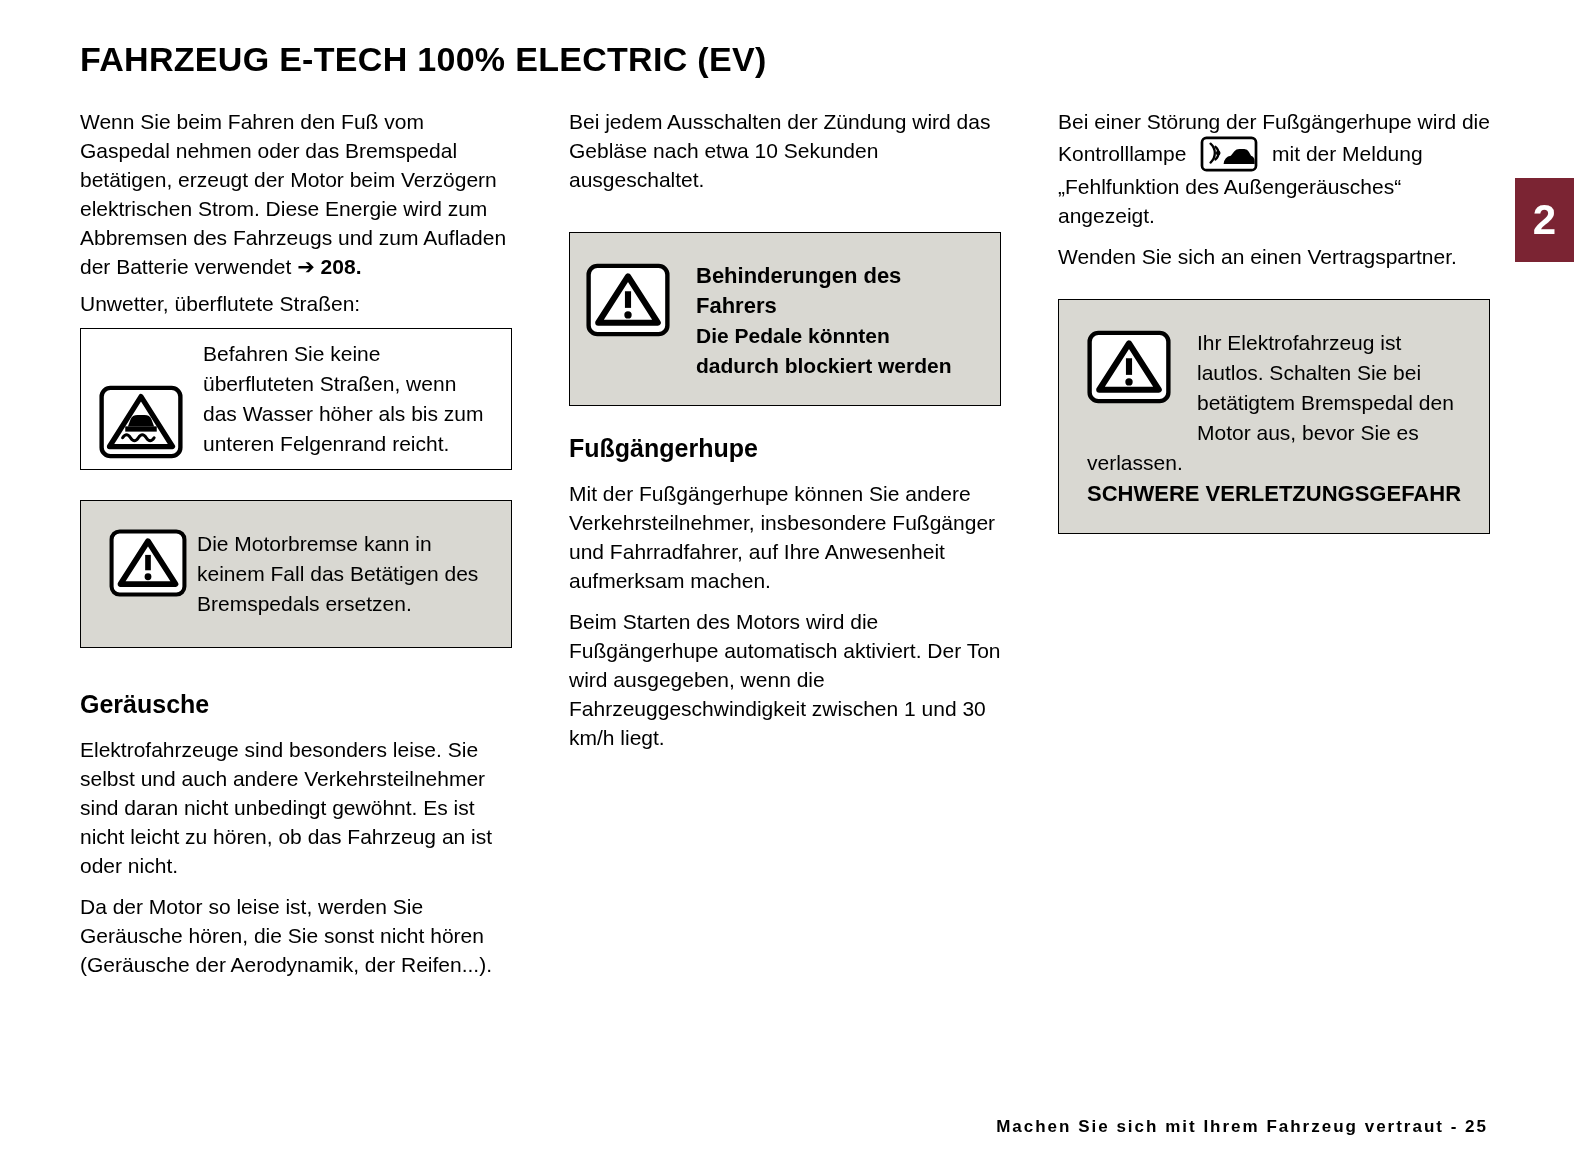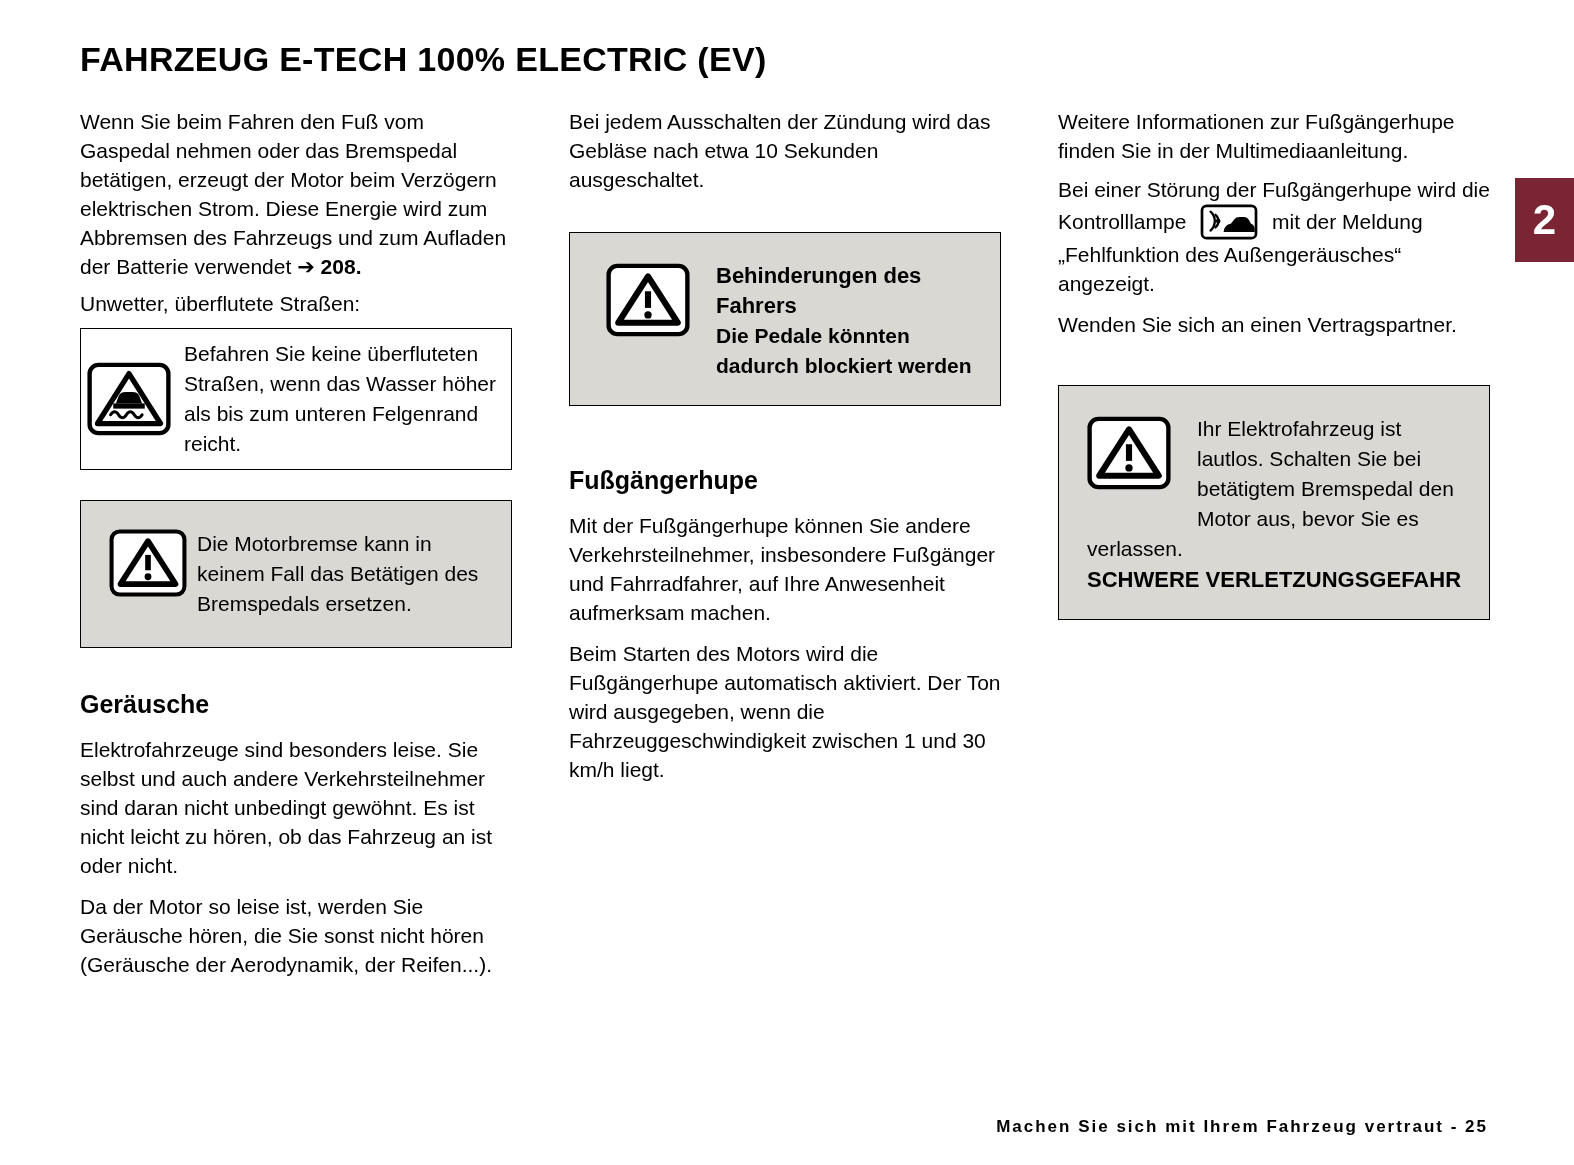--- a/index.html
+++ b/index.html
@@ -23,25 +23,25 @@
   h2{font-size:25px;font-weight:700;margin:0;}
   .h-geraeusche{margin:42px 0 16px;}
   .h-hupe{margin:0 0 16px;}
   .ref{font-weight:700;white-space:nowrap;}
   .wbox{border:1px solid #000;box-sizing:border-box;}
   .gbox{background:#d9d8d2;}
   .box-text{line-height:30px;}
   .bold{font-weight:700;}
   .warn-icon{flex:0 0 auto;}
   .warn-icon svg{display:block;}
-  .box-flood{background:#fff;display:flex;gap:13px;padding:10px 6px;align-items:center;margin:6px 0 30px;}
+  .box-flood{background:#fff;display:flex;gap:20px;padding:10px 18px;align-items:flex-end;margin:6px 0 30px;}
   .box-brake{display:flex;gap:10px;padding:28px 20px 28px 28px;align-items:flex-start;}
   .float-icon{float:left;margin:2px 26px 44px 0;}
-  .box-pedals{padding:28px 22px 24px 36px;overflow:hidden;margin-bottom:60px;}
-  .box-silent{padding:28px 22px 24px 28px;overflow:hidden;margin-top:46px;}
+  .box-pedals{padding:28px 22px 24px 16px;overflow:hidden;margin-bottom:28px;}
+  .box-silent{padding:28px 22px 24px 28px;overflow:hidden;margin-top:28px;}
   .box-title{font-size:22px;font-weight:700;line-height:30px;margin-bottom:2px;}
   .box-warning{font-size:22px;line-height:31px;margin-top:2px;}
   .inline-icon{display:inline-block;vertical-align:-11px;margin:0 8px;}
   .inline-icon svg{display:block;}
   .chapter-tab{
     position:absolute;top:178px;right:0;width:59px;height:84px;background:#7b2433;
     color:#fff;display:flex;align-items:center;justify-content:center;
     font-size:42px;font-weight:700;
   }
   .footer{position:absolute;right:86px;bottom:28px;font-size:17px;font-weight:700;letter-spacing:2px;}
@@ -109,21 +109,20 @@
         <p class="box-title">Behinderungen des Fahrers</p>
         <p class="box-text bold">Die Pedale könnten dadurch blockiert werden</p>
       </div>
 
       <h2 class="h-hupe">Fußgängerhupe</h2>
       <p class="c2-p2">Mit der Fußgängerhupe können Sie andere Verkehrsteilnehmer, insbesondere Fußgänger und Fahrradfahrer, auf Ihre Anwesenheit aufmerksam machen.</p>
       <p>Beim Starten des Motors wird die Fußgängerhupe automatisch aktiviert. Der Ton wird ausgegeben, wenn die Fahrzeuggeschwindigkeit zwischen 1 und 30 km/h liegt.</p>
     </section>
 
     <section class="col">
-      <p class="c3-p1">Weitere Informationen zur Fußgängerhupe finden Sie in der Multimediaanleitung.</p>
       <p class="c3-p2"><span>Bei einer Störung der Fußgängerhupe wird die Kontrolllampe</span>
         <span class="inline-icon">
           <svg viewBox="0 0 64 40" width="58" height="36" aria-hidden="true">
             <rect x="2" y="2" width="60" height="36" rx="5" fill="#fff" stroke="#000" stroke-width="3"></rect>
             <g fill="none" stroke="#000" stroke-width="2.6" stroke-linecap="round">
               <path d="M17 12 a9 9 0 0 1 0 14"></path>
               <path d="M11.5 8.5 a14 14 0 0 1 0 21"></path>
             </g>
             <circle cx="20" cy="19" r="2.6" fill="#000"></circle>
             <path d="M26 31 q1 -8 8 -9 l4 -5 q2 -2.5 5.5 -2.5 h5.5 q3.5 0 5 3 l2.5 4.5 q4 1.5 4 6 v3 z" fill="#000"></path>

